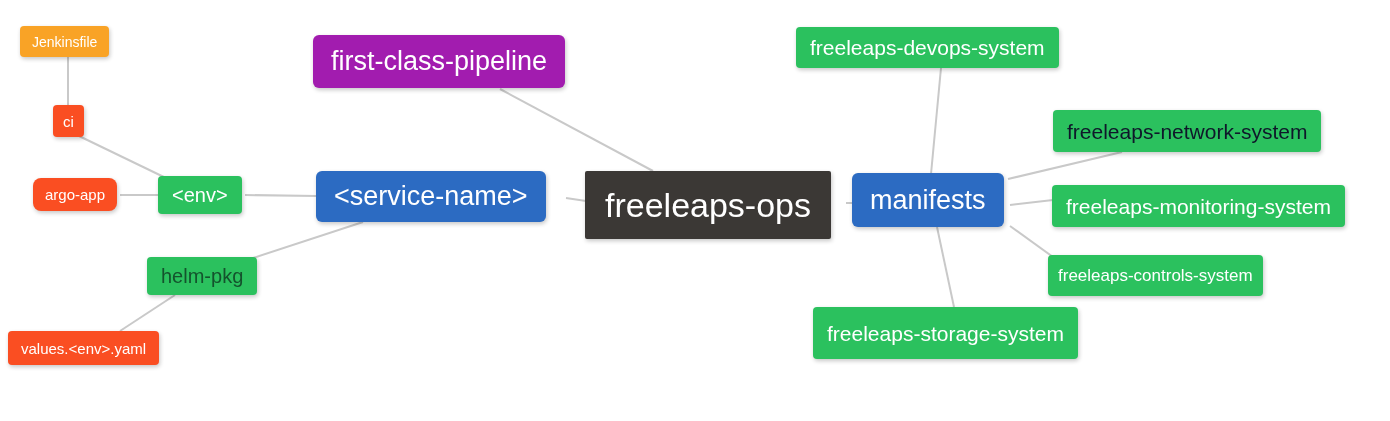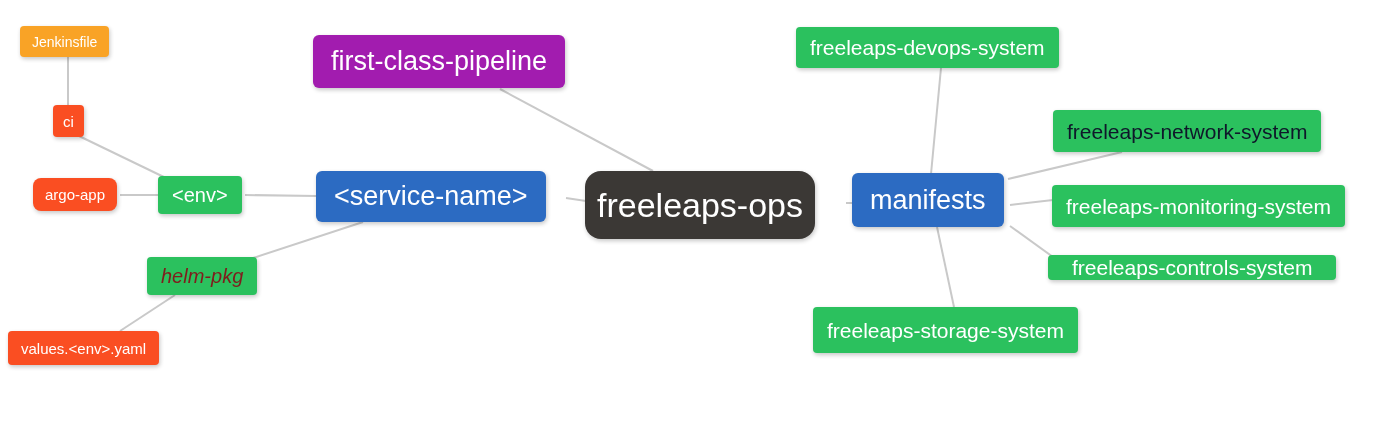--- a/index.html
+++ b/index.html
@@ -26,27 +26,27 @@
     line-height:1;
   }
   .n-jenkinsfile{left:20px;top:26px;height:31px;font-size:14px;padding:0 12px;}
   .n-ci{left:53px;top:105px;height:32px;font-size:15px;padding:0 10px;}
   .n-argo{left:33px;top:178px;height:33px;font-size:15px;padding:0 12px;border-radius:8px;}
   .n-env{left:158px;top:176px;height:38px;font-size:20px;padding:0 14px;}
   .n-helm{left:147px;top:257px;height:38px;font-size:20px;padding:0 14px;}
   .n-values{left:8px;top:331px;height:34px;font-size:15px;padding:0 13px;}
   .n-service{left:316px;top:171px;height:51px;font-size:27px;padding:0 18px;border-radius:6px;}
   .n-pipeline{left:313px;top:35px;height:53px;font-size:27px;padding:0 18px;border-radius:6px;}
-  .n-ops{left:585px;top:171px;height:68px;font-size:34px;padding:0 12px;border-radius:16px;}
+  .n-ops{left:585px;top:171px;height:68px;font-size:34px;padding:0 20px;border-radius:2px;}
   .n-manifests{left:852px;top:173px;height:54px;font-size:27px;padding:0 18px;border-radius:6px;}
   .n-devops{left:796px;top:27px;height:41px;font-size:21px;padding:0 14px;}
   .n-network{left:1053px;top:110px;height:42px;font-size:21px;padding:0 14px;}
   .n-monitoring{left:1052px;top:185px;height:42px;font-size:21px;padding:0 14px;}
-  .n-controls{left:1048px;top:255px;height:25px;font-size:21px;padding:0 24px;}
-  .n-storage{left:813px;top:307px;height:22px;font-size:21px;padding:12px 14px;}
+  .n-controls{left:1048px;top:255px;height:41px;font-size:17px;padding:0 10px;}
+  .n-storage{left:813px;top:307px;height:52px;font-size:21px;padding:0 14px;}
 </style>
 </head>
 <body>
 
 <div id="canvas" style="background: rgb(255, 255, 255);">
 
   <svg id="edges" viewBox="0 0 1390 421" xmlns="http://www.w3.org/2000/svg">
     <line x1="68" y1="57" x2="68" y2="106" stroke="#c9c9c9"></line>
     <line x1="79" y1="136" x2="168" y2="179" stroke="#c9c9c9"></line>
     <line x1="120" y1="195" x2="159" y2="195" stroke="#c9c9c9"></line>
@@ -60,21 +60,21 @@
     <line x1="1008" y1="179" x2="1122" y2="152" stroke="#c9c9c9"></line>
     <line x1="1010" y1="205" x2="1053" y2="200" stroke="#c9c9c9"></line>
     <line x1="1010" y1="226" x2="1053" y2="257" stroke="#c9c9c9"></line>
     <line x1="937" y1="227" x2="954" y2="307" stroke="#c9c9c9"></line>
   </svg>
 
   <div class="node n-jenkinsfile" style="background: rgb(249, 163, 38); color: rgb(255, 255, 255);">Jenkinsfile</div>
   <div class="node n-ci" style="background: rgb(250, 78, 34); color: rgb(255, 255, 255);">ci</div>
   <div class="node n-argo" style="background: rgb(250, 78, 34); color: rgb(255, 255, 255);">argo-app</div>
   <div class="node n-env" style="background: rgb(43, 193, 94); color: rgb(255, 255, 255);">&lt;env&gt;</div>
-  <div class="node n-helm" style="background: rgb(43, 193, 94); color: #7f1d1d; font-style: italic;">helm-pkg</div>
+  <div class="node n-helm" style="background: rgb(43, 193, 94); color: #14532d;">helm-pkg</div>
   <div class="node n-values" style="background: rgb(250, 78, 34); color: rgb(255, 255, 255);">values.&lt;env&gt;.yaml</div>
   <div class="node n-service" style="background: rgb(44, 107, 194); color: rgb(255, 255, 255);">&lt;service-name&gt;</div>
   <div class="node n-pipeline" style="background: #a21caf; color: rgb(255, 255, 255);">first-class-pipeline</div>
   <div class="node n-ops" style="background: rgb(59, 56, 53); color: rgb(255, 255, 255);">freeleaps-ops</div>
   <div class="node n-devops" style="background: rgb(43, 193, 94); color: rgb(255, 255, 255);">freeleaps-devops-system</div>
   <div class="node n-manifests" style="background: rgb(44, 107, 194); color: rgb(255, 255, 255);">manifests</div>
   <div class="node n-network" style="background: rgb(43, 193, 94); color: #0f172a; text-align: right;">freeleaps-network-system</div>
   <div class="node n-monitoring" style="background: rgb(43, 193, 94); color: rgb(255, 255, 255);">freeleaps-monitoring-system</div>
   <div class="node n-controls" style="background: rgb(43, 193, 94); color: rgb(255, 255, 255);">freeleaps-controls-system</div>
   <div class="node n-storage" style="background: rgb(43, 193, 94); color: rgb(255, 255, 255);">freeleaps-storage-system</div>

